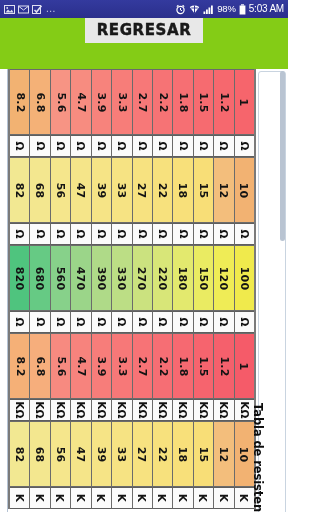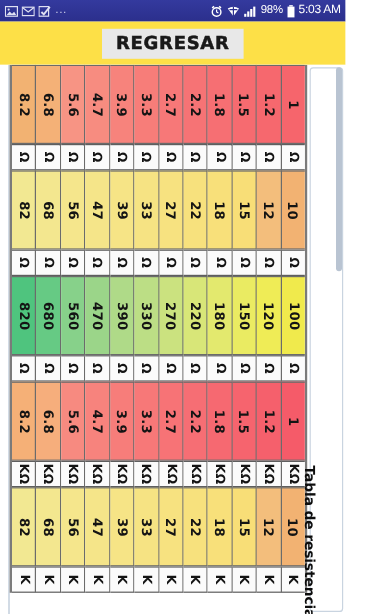--- a/index.html
+++ b/index.html
@@ -29,24 +29,24 @@
     width: 11px; height: 11px;
     position: relative;
   }
   .sb-ico svg { display: block; }
   .sb-dots { font-size: 10px; color: #c9cbe8; letter-spacing: 0.5px; }
   .sb-batt { font-size: 9.5px; letter-spacing: -0.2px; }
   .sb-time { font-size: 10px; font-weight: normal; letter-spacing: -0.2px; }
 
   
   .header {
-    height: 36px;
-    background: #fde047;
+    height: 51px;
+    background: #84cc16;
     display: flex;
-    align-items: center;
+    align-items: flex-start;
     justify-content: center;
   }
   .back-btn {
     background: #e8e8e8;
     color: #1a1a1a;
     font-weight: bold;
     font-size: 15px;
     letter-spacing: 0.6px;
     padding: 3px 12px 4px 12px;
     font-family: "DejaVu Sans", sans-serif;

